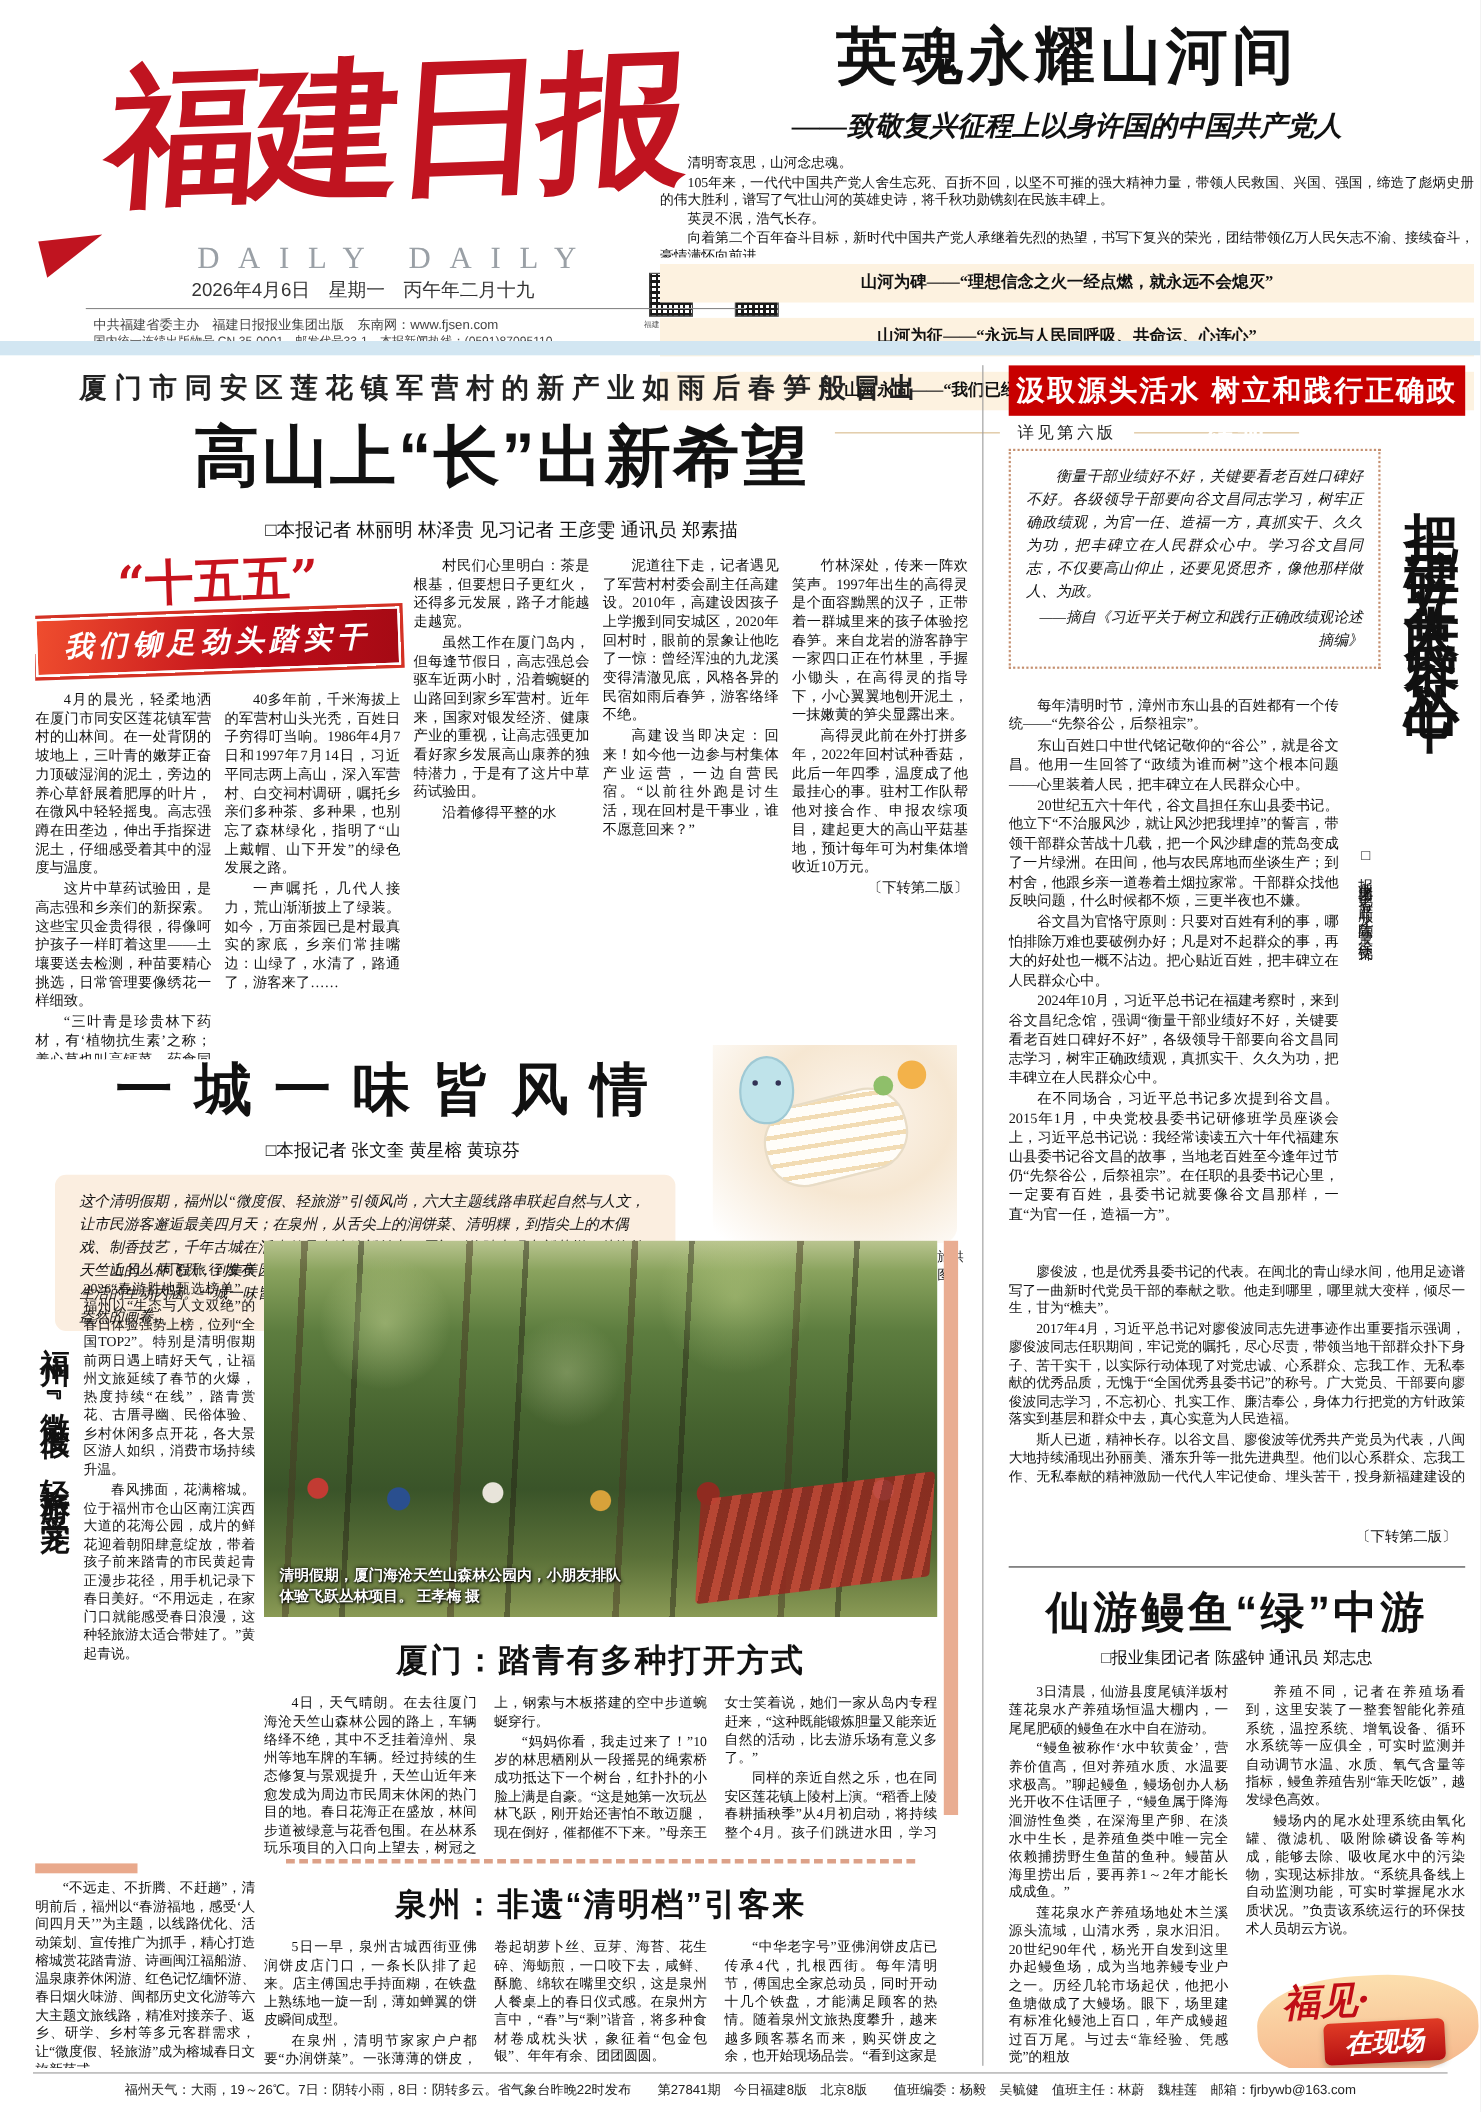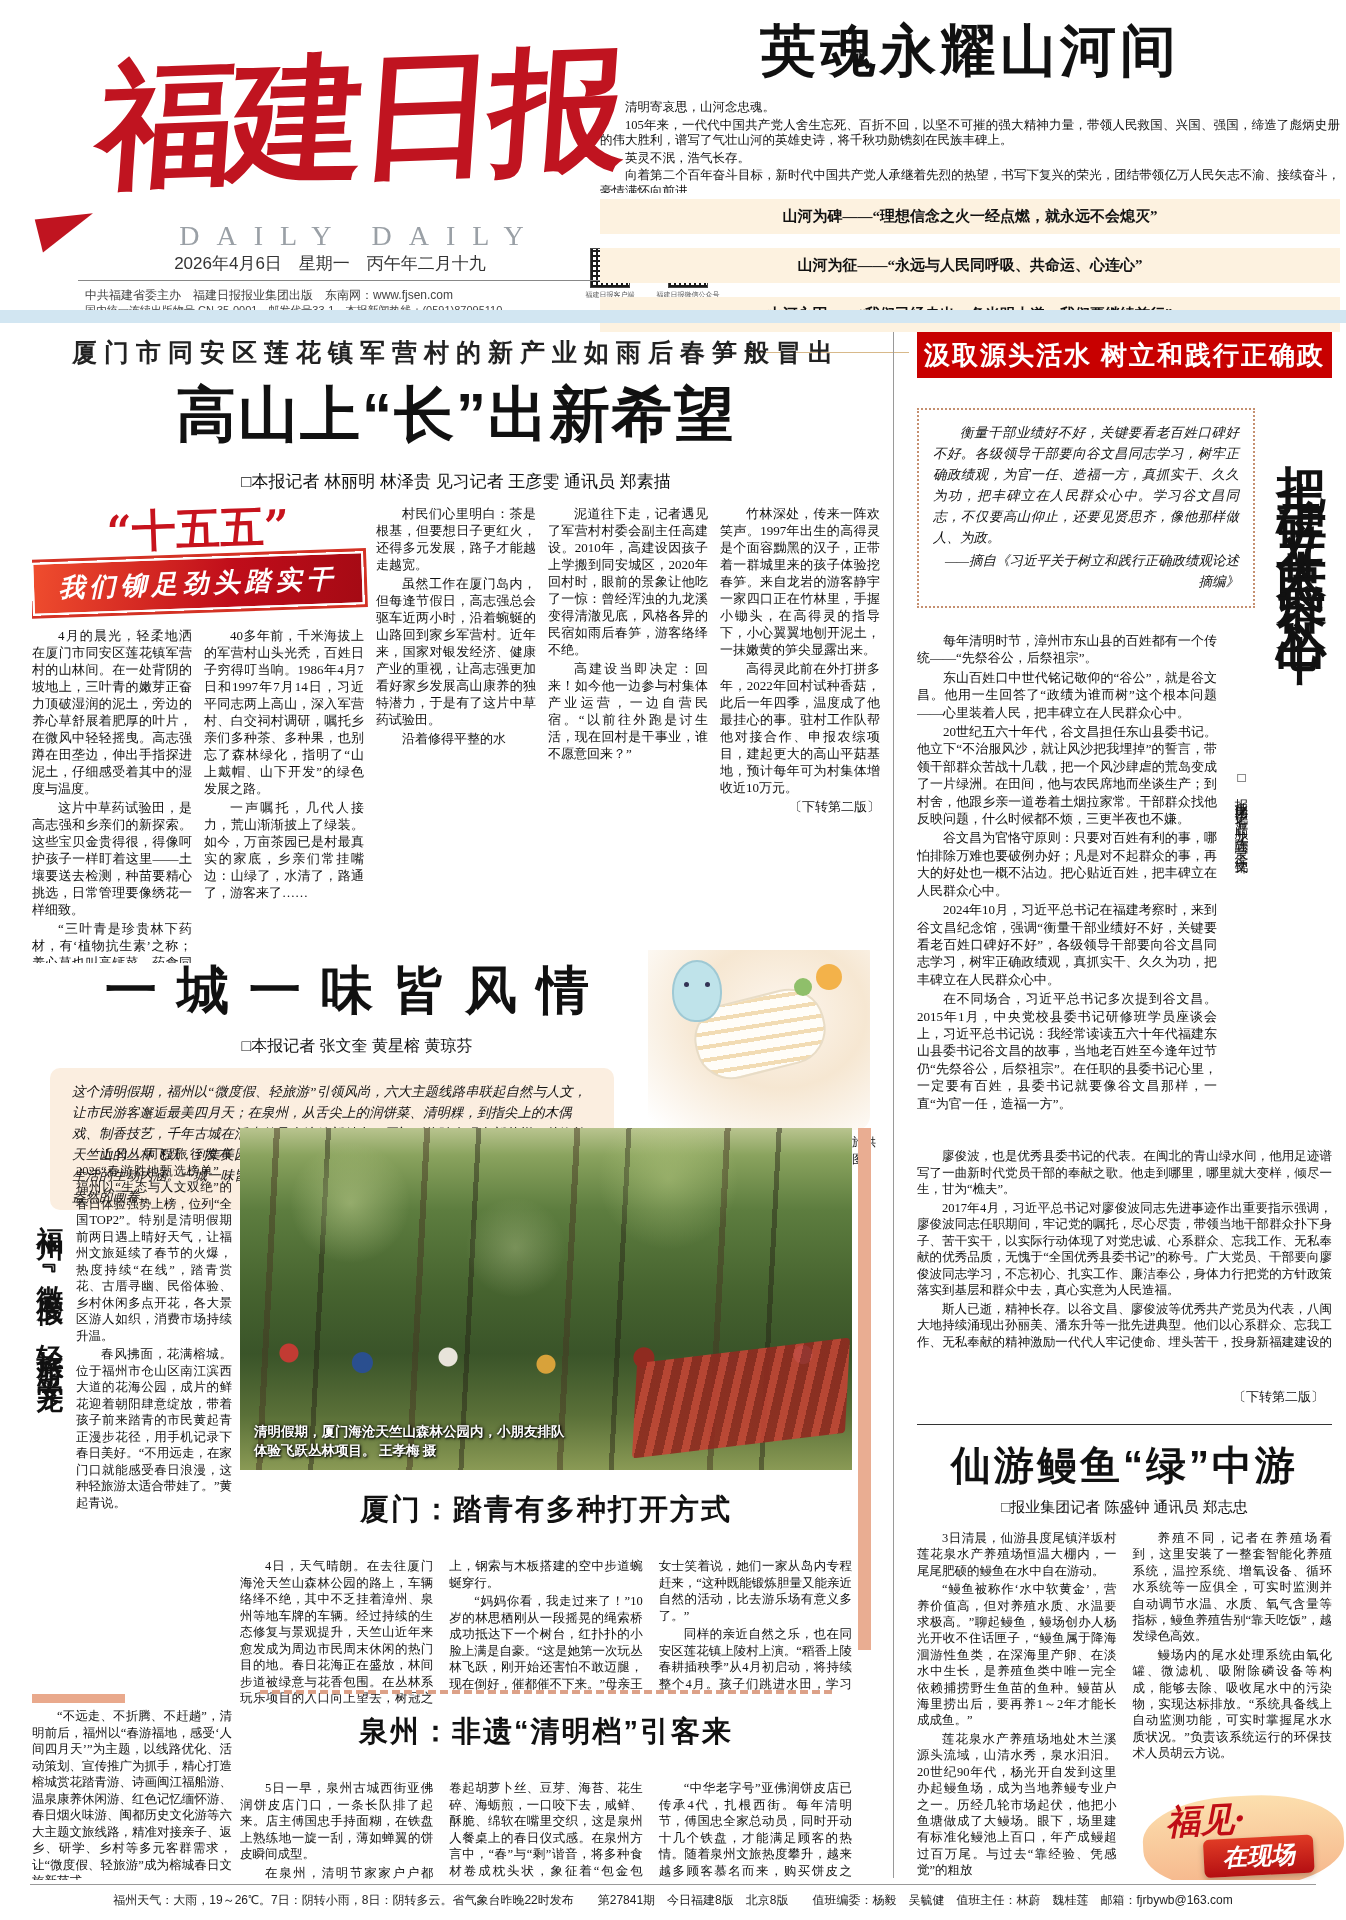--- a/index.html
+++ b/index.html
@@ -119,21 +119,21 @@
   .walkway{position:absolute;right:6px;bottom:24px;width:210px;height:96px;z-index:2;
         background:repeating-linear-gradient(100deg,#8f2b20 0 10px,#c04434 10px 18px);
         transform:skewX(-10deg) rotate(-7deg);border-radius:4px;opacity:.92;}
   .photo-cap{position:absolute;left:14px;bottom:10px;width:320px;z-index:3;color:#fff;
         font-size:13.5px;line-height:19px;font-weight:bold;text-shadow:0 0 4px #000,1px 1px 2px #000;}
   .salmon-v{position:absolute;left:826px;top:178px;width:13px;height:522px;background:#e9ad92;}
 
   .xm-section{position:absolute;left:208px;top:540px;width:612px;}
   .sec-head{text-align:center;font-size:29px;font-weight:900;letter-spacing:2px;
             font-family:"Liberation Sans",sans-serif;}
-  .sec-cols{margin-top:28px;column-count:3;column-gap:16px;font-size:12.5px;line-height:16.5px;
+  .sec-cols{margin-top:10px;column-count:3;column-gap:16px;font-size:12.5px;line-height:16.5px;
             height:150px;overflow:hidden;}
   .dash-sep{position:absolute;left:228px;top:740px;width:572px;border-top:4px dashed #dca188;}
   .qz-section{position:absolute;left:208px;top:762px;width:612px;}
   .qz-section .sec-cols{height:122px;}
 
   
   .right-col{left:903px;top:332px;width:443px;height:1548px;overflow:hidden;}
   .banner{position:absolute;left:14px;top:0;width:415px;height:46px;background:#c80000;color:#fff;
           font-size:26px;font-weight:900;text-align:center;line-height:46px;letter-spacing:2px;
           font-family:"Liberation Sans",sans-serif;}
@@ -189,20 +189,21 @@
       <div class="qr"></div>
       <div class="qr-label">福建日报微信公众号</div>
     </div>
   </div>
   <div class="abs head-rule"></div>
   <div class="abs info1">中共福建省委主办　福建日报报业集团出版　东南网：www.fjsen.com</div>
   <div class="abs info2">国内统一连续出版物号 CN 35-0001　邮发代号33-1　本报新闻热线：(0591)87095110</div>
 
   <div class="abs top-story">
     <div class="ts-head">英魂永耀山河间</div>
+    <div class="ts-deck">——致敬复兴征程上以身许国的中国共产党人</div>
     <div class="ts-body">
         <p>清明寄哀思，山河念忠魂。</p>
         <p>105年来，一代代中国共产党人舍生忘死、百折不回，以坚不可摧的强大精神力量，带领人民救国、兴国、强国，缔造了彪炳史册的伟大胜利，谱写了气壮山河的英雄史诗，将千秋功勋镌刻在民族丰碑上。</p>
         <p>英灵不泯，浩气长存。</p>
         <p>向着第二个百年奋斗目标，新时代中国共产党人承继着先烈的热望，书写下复兴的荣光，团结带领亿万人民矢志不渝、接续奋斗，豪情满怀向前进。</p>
       </div>
     <div class="ts-boxes">
       <div class="ts-box">山河为碑——“理想信念之火一经点燃，就永远不会熄灭”</div>
       <div class="ts-box">山河为征——“永远与人民同呼吸、共命运、心连心”</div>
       <div class="ts-box">山河永固——“我们已经走出一条光明大道，我们要继续前行”</div>

